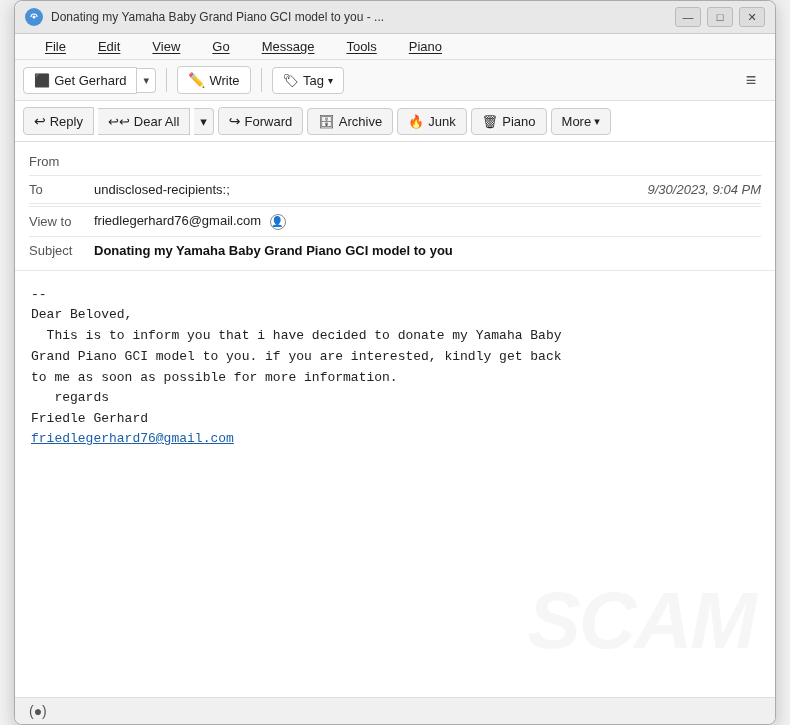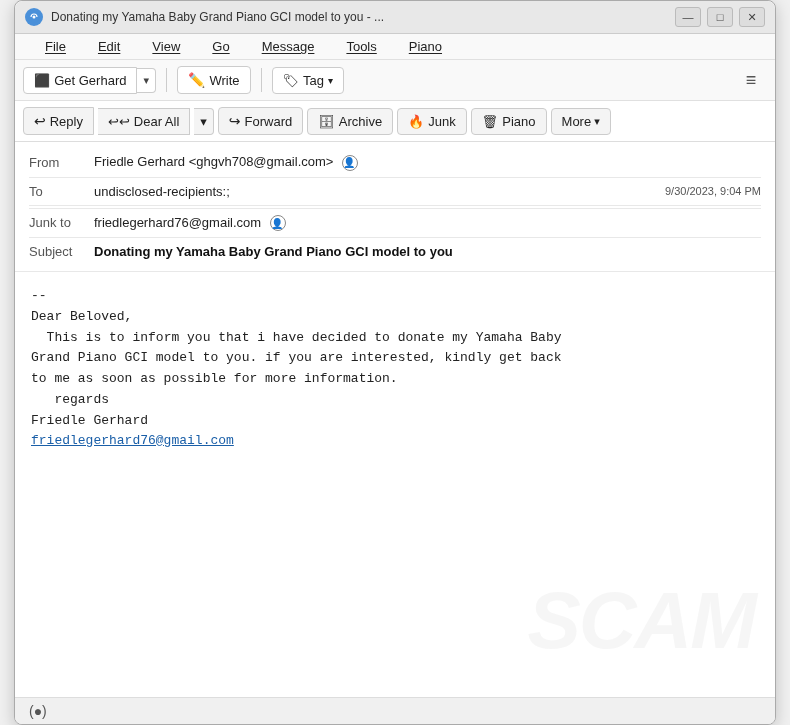--- a/index.html
+++ b/index.html
@@ -377,38 +377,33 @@
     </button>
     <button class="action-btn more">
       <span>More</span>
       <span style="font-size:11px;">▾</span>
     </button>
   </div>
 
   <div class="email-header">
     <div class="header-row from-row">
       <span class="header-label">From</span>
-      <span class="header-value">
-        <span>Friedle Gerhard</span>
-        <span>&lt;ghgvh708@gmail.com&gt;</span>
-        <span class="profile-icon">👤</span>
-      </span>
     </div>
     <div class="header-divider"></div>
     <div class="header-row" style="justify-content:space-between;">
       <div style="display:flex;">
         <span class="header-label">To</span>
         <span class="header-value">undisclosed-recipients:;</span>
       </div>
-      <span style="color:#555; font-size:11px;">9/30/2023, 9:04 PM</span>
+      <span style="color:#555; font-size:13px;font-style:italic;">9/30/2023, 9:04 PM</span>
     </div>
     <div class="header-divider"></div>
     <div class="header-divider"></div>
     <div class="header-row">
-      <span class="header-label">Junk to</span>
+      <span class="header-label">View to</span>
       <span class="header-value">
         <span>friedlegerhard76@gmail.com</span>
         <span class="profile-icon">👤</span>
       </span>
     </div>
     <div class="header-divider"></div>
     <div class="header-row">
       <span class="header-label">Subject</span>
       <span class="header-value subject-value">Donating my Yamaha Baby Grand Piano GCI model to you</span>
     </div>

